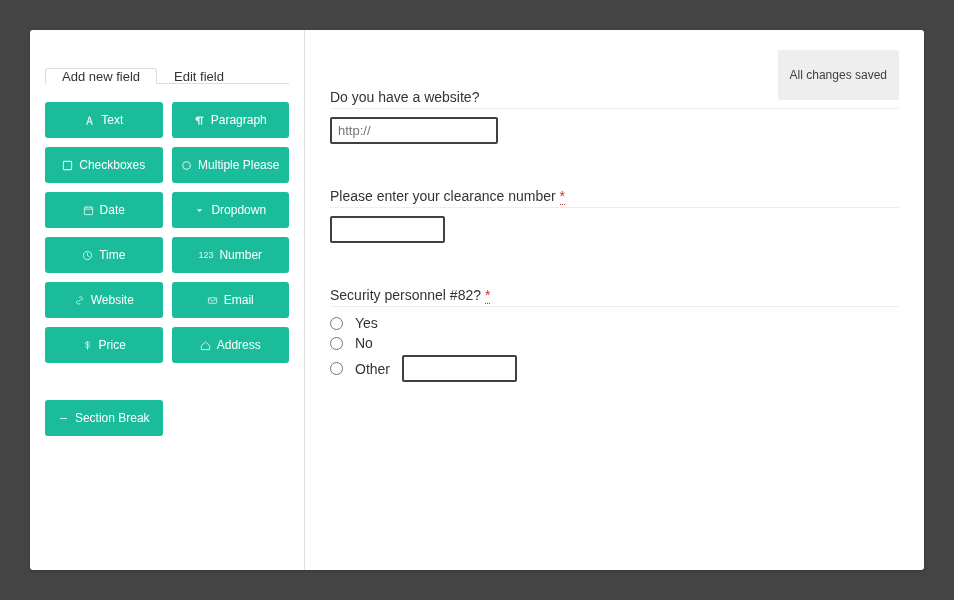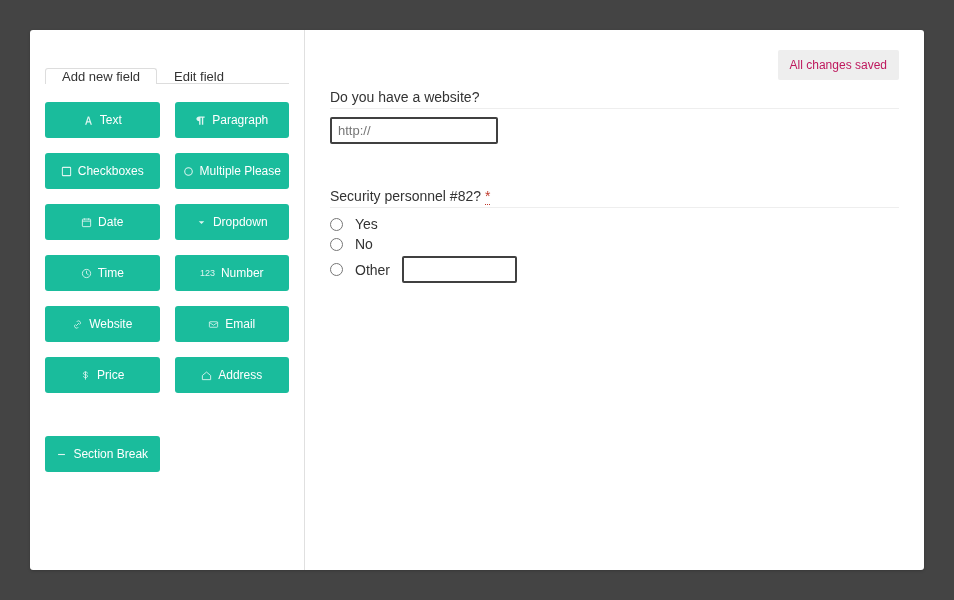--- a/index.html
+++ b/index.html
@@ -30,22 +30,22 @@
 .main {
   flex: 1;
   padding: 15px 25px;
   position: relative;
 }
 .saved-badge {
   position: absolute;
   top: 20px;
   right: 25px;
   background: #eee;
-  color: #be185d;
-  padding: 8px 12px;
+  color: #404040;
+  padding: 18px 12px;
   border-radius: 2px;
   font-size: 12px;
 }
 .tabs {
   display: flex;
   border-bottom: 1px solid #ddd;
   margin-bottom: 18px;
 }
 .tab {
   padding: 0 16px;
@@ -58,21 +58,21 @@
   border-radius: 3px 3px 0 0;
   margin-top: 18px;
 }
 .tab.active {
   border-color: #ddd;
   background: #fff;
 }
 .field-grid {
   display: grid;
   grid-template-columns: 1fr 1fr;
-  gap: 15px;
+  gap: 9px;
 }
 .field-btn {
   background: #1abc9c;
   color: #fff;
   border: none;
   border-radius: 3px;
   height: 36px;
   font-size: 12px;
   cursor: pointer;
   display: flex;
@@ -261,20 +261,27 @@
   </div>
 
   <div class="main">
     <div class="saved-badge">All changes saved</div>
 
     <div class="form-block">
       <label class="form-label">Do you have a website?</label>
       <input type="text" class="text-input w-md" placeholder="http://" style="">
     </div>
 
+    <div class="form-block">
+      <label class="form-label">
+        <span>Please enter your clearance number</span>
+        <span class="req">*</span>
+      </label>
+      <input type="text" class="text-input w-sm" style="">
+    </div>
 
     <div class="form-block">
       <label class="form-label">
         <span>Security personnel #82?</span>
         <span class="req">*</span>
       </label>
       <div class="radio-row">
         <input type="radio" name="sec" style="">
         <span>Yes</span>
       </div>

